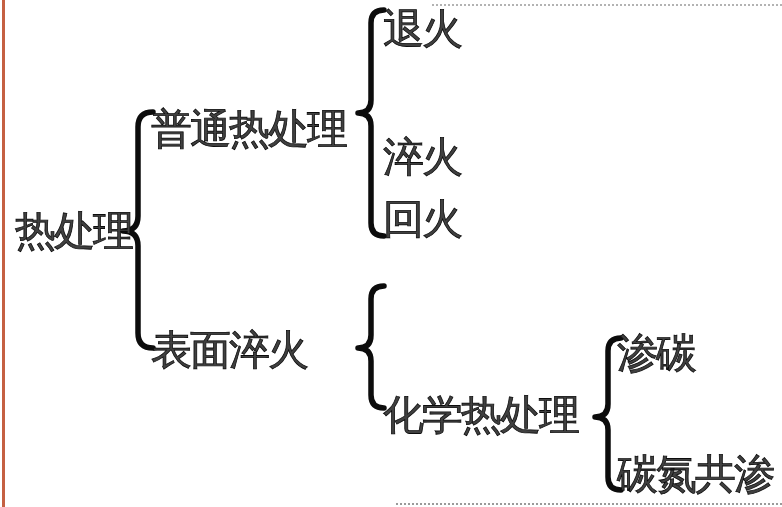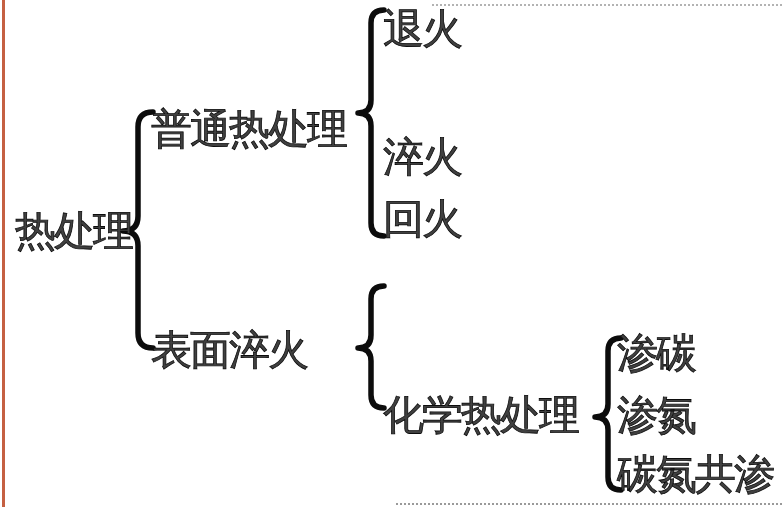--- a/index.html
+++ b/index.html
@@ -95,16 +95,15 @@
 
   <div class="node b1">普通热处理</div>
   <div class="node l1">退火</div>
   <div class="node l4">回火</div>
   <div class="node l3">淬火</div>
 
   <div class="node b2">表面淬火</div>
   <div class="node b3">化学热处理</div>
 
   <div class="node l6">渗碳</div>
-  <div class="node l7">渗氮</div>
   <div class="node l8">碳氮共渗</div>
 
 </div>
 
 </body></html>

